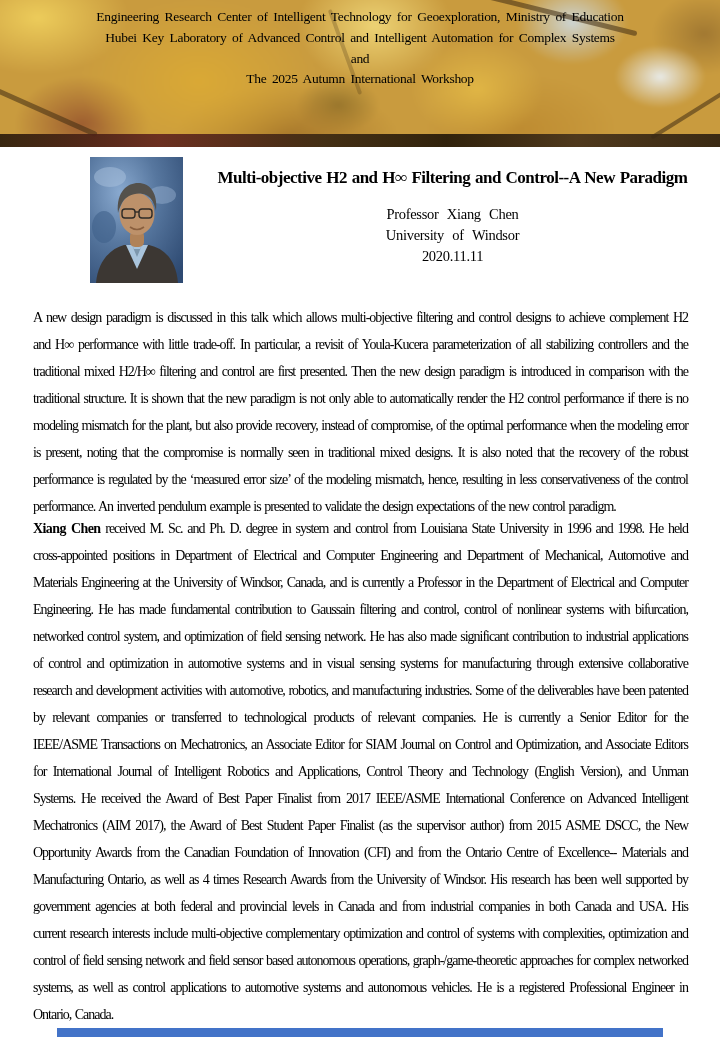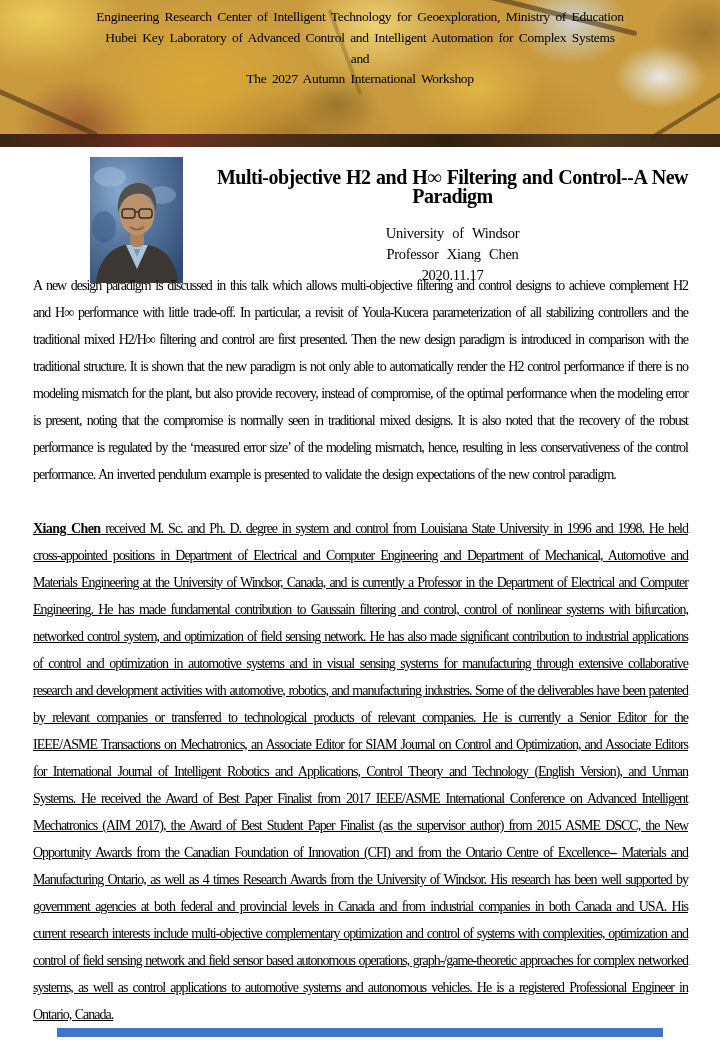--- a/index.html
+++ b/index.html
@@ -37,51 +37,51 @@
     opacity:.92;
   }
   .banner-text{
     position:absolute;top:7px;left:0;width:720px;text-align:center;
     font-size:13.5px;line-height:20.8px;letter-spacing:-.3px;word-spacing:2.5px;color:#000;
   }
   
   .photo{position:absolute;left:90px;top:157px;width:93px;height:126px;}
   .photo svg{display:block;}
   .title-block{position:absolute;left:185px;top:157px;width:535px;text-align:center;}
-  .talk-title{margin-top:11px;font-size:20px;font-weight:bold;letter-spacing:-.5px;word-spacing:1px;line-height:19px;}
+  .talk-title{margin-top:11px;font-size:17px;font-weight:bold;letter-spacing:-.5px;word-spacing:1px;line-height:19px;}
   .speaker-lines{margin-top:17px;font-size:14.5px;line-height:21px;letter-spacing:-.3px;word-spacing:5px;}
   
   .para{
     position:absolute;left:33px;width:655px;
     font-size:14px;line-height:27px;letter-spacing:-1px;word-spacing:1px;
     text-align:justify;
   }
-  .abstract{top:272px;}
-  .bio{top:515px;text-decoration:underline;}
+  .abstract{top:304px;}
+  .bio{top:515px;}
   .bio b{letter-spacing:-.6px;}
   
   .footer-bar{position:absolute;left:57px;bottom:3px;width:606px;height:9px;background:#4373c8;}
 </style>
 </head>
 <body>
 
 <div class="page">
 
   <div class="banner">
     <div class="leaves-bg"></div>
     <div class="branch b1"></div>
     <div class="branch b2"></div>
     <div class="branch b3"></div>
     <div class="branch b4"></div>
     <div class="banner-edge"></div>
     <div class="banner-text">
       <div>Engineering Research Center of Intelligent Technology for Geoexploration, Ministry of Education</div>
       <div>Hubei Key Laboratory of Advanced Control and Intelligent Automation for Complex Systems</div>
       <div>and</div>
-      <div>The 2027 Autumn International Workshop</div>
+      <div>The 2025 Autumn International Workshop</div>
     </div>
   </div>
 
   <div class="photo">
     <svg width="93" height="126" viewBox="0 0 93 126" xmlns="http://www.w3.org/2000/svg">
       <defs>
         <radialGradient id="pbg" cx="32%" cy="28%" r="90%">
           <stop offset="0%" stop-color="#89a9cf"></stop>
           <stop offset="45%" stop-color="#57779f"></stop>
           <stop offset="100%" stop-color="#2e4a72"></stop>
@@ -107,23 +107,23 @@
       <rect x="49" y="52" width="13" height="9" rx="3" fill="none" stroke="#2e2a26" stroke-width="1.4"></rect>
       <line x1="45" y1="55" x2="49" y2="55" stroke="#2e2a26" stroke-width="1.4"></line>
 
       <path d="M40,70 Q47,75 54,70" fill="none" stroke="#8a5f3e" stroke-width="1.6"></path>
     </svg>
   </div>
 
   <div class="title-block">
     <div class="talk-title">Multi-objective H2 and H∞ Filtering and Control--A New Paradigm</div>
     <div class="speaker-lines">
+      <div>Professor Xiang Chen</div>
       <div>University of Windsor</div>
-      <div>Professor Xiang Chen</div>
-      <div>2020.11.17</div>
+      <div>2020.11.11</div>
     </div>
   </div>
 
   <div class="para abstract">A new design paradigm is discussed in this talk which allows multi-objective filtering and control designs to achieve complement H2 and H∞ performance with little trade-off. In particular, a revisit of Youla-Kucera parameterization of all stabilizing controllers and the traditional mixed H2/H∞ filtering and control are first presented. Then the new design paradigm is introduced in comparison with the traditional structure. It is shown that the new paradigm is not only able to automatically render the H2 control performance if there is no modeling mismatch for the plant, but also provide recovery, instead of compromise, of the optimal performance when the modeling error is present, noting that the compromise is normally seen in traditional mixed designs. It is also noted that the recovery of the robust performance is regulated by the ‘measured error size’ of the modeling mismatch, hence, resulting in less conservativeness of the control performance. An inverted pendulum example is presented to validate the design expectations of the new control paradigm.</div>
 
   <div class="para bio"><b>Xiang Chen</b><span> received M. Sc. and Ph. D. degree in system and control from Louisiana State University in 1996 and 1998. He held cross-appointed positions in Department of Electrical and Computer Engineering and Department of Mechanical, Automotive and Materials Engineering at the University of Windsor, Canada, and is currently a Professor in the Department of Electrical and Computer Engineering. He has made fundamental contribution to Gaussain filtering and control, control of nonlinear systems with bifurcation, networked control system, and optimization of field sensing network. He has also made significant contribution to industrial applications of control and optimization in automotive systems and in visual sensing systems for manufacturing through extensive collaborative research and development activities with automotive, robotics, and manufacturing industries. Some of the deliverables have been patented by relevant companies or transferred to technological products of relevant companies. He is currently a Senior Editor for the IEEE/ASME Transactions on Mechatronics, an Associate Editor for SIAM Journal on Control and Optimization, and Associate Editors for International Journal of Intelligent Robotics and Applications, Control Theory and Technology (English Version), and Unman Systems. He received the Award of Best Paper Finalist from 2017 IEEE/ASME International Conference on Advanced Intelligent Mechatronics (AIM 2017), the Award of Best Student Paper Finalist (as the supervisor author) from 2015 ASME DSCC, the New Opportunity Awards from the Canadian Foundation of Innovation (CFI) and from the Ontario Centre of Excellence-- Materials and Manufacturing Ontario, as well as 4 times Research Awards from the University of Windsor. His research has been well supported by government agencies at both federal and provincial levels in Canada and from industrial companies in both Canada and USA. His current research interests include multi-objective complementary optimization and control of systems with complexities, optimization and control of field sensing network and field sensor based autonomous operations, graph-/game-theoretic approaches for complex networked systems, as well as control applications to automotive systems and autonomous vehicles. He is a registered Professional Engineer in Ontario, Canada.</span></div>
 
   <div class="footer-bar"></div>
 
 </div>

